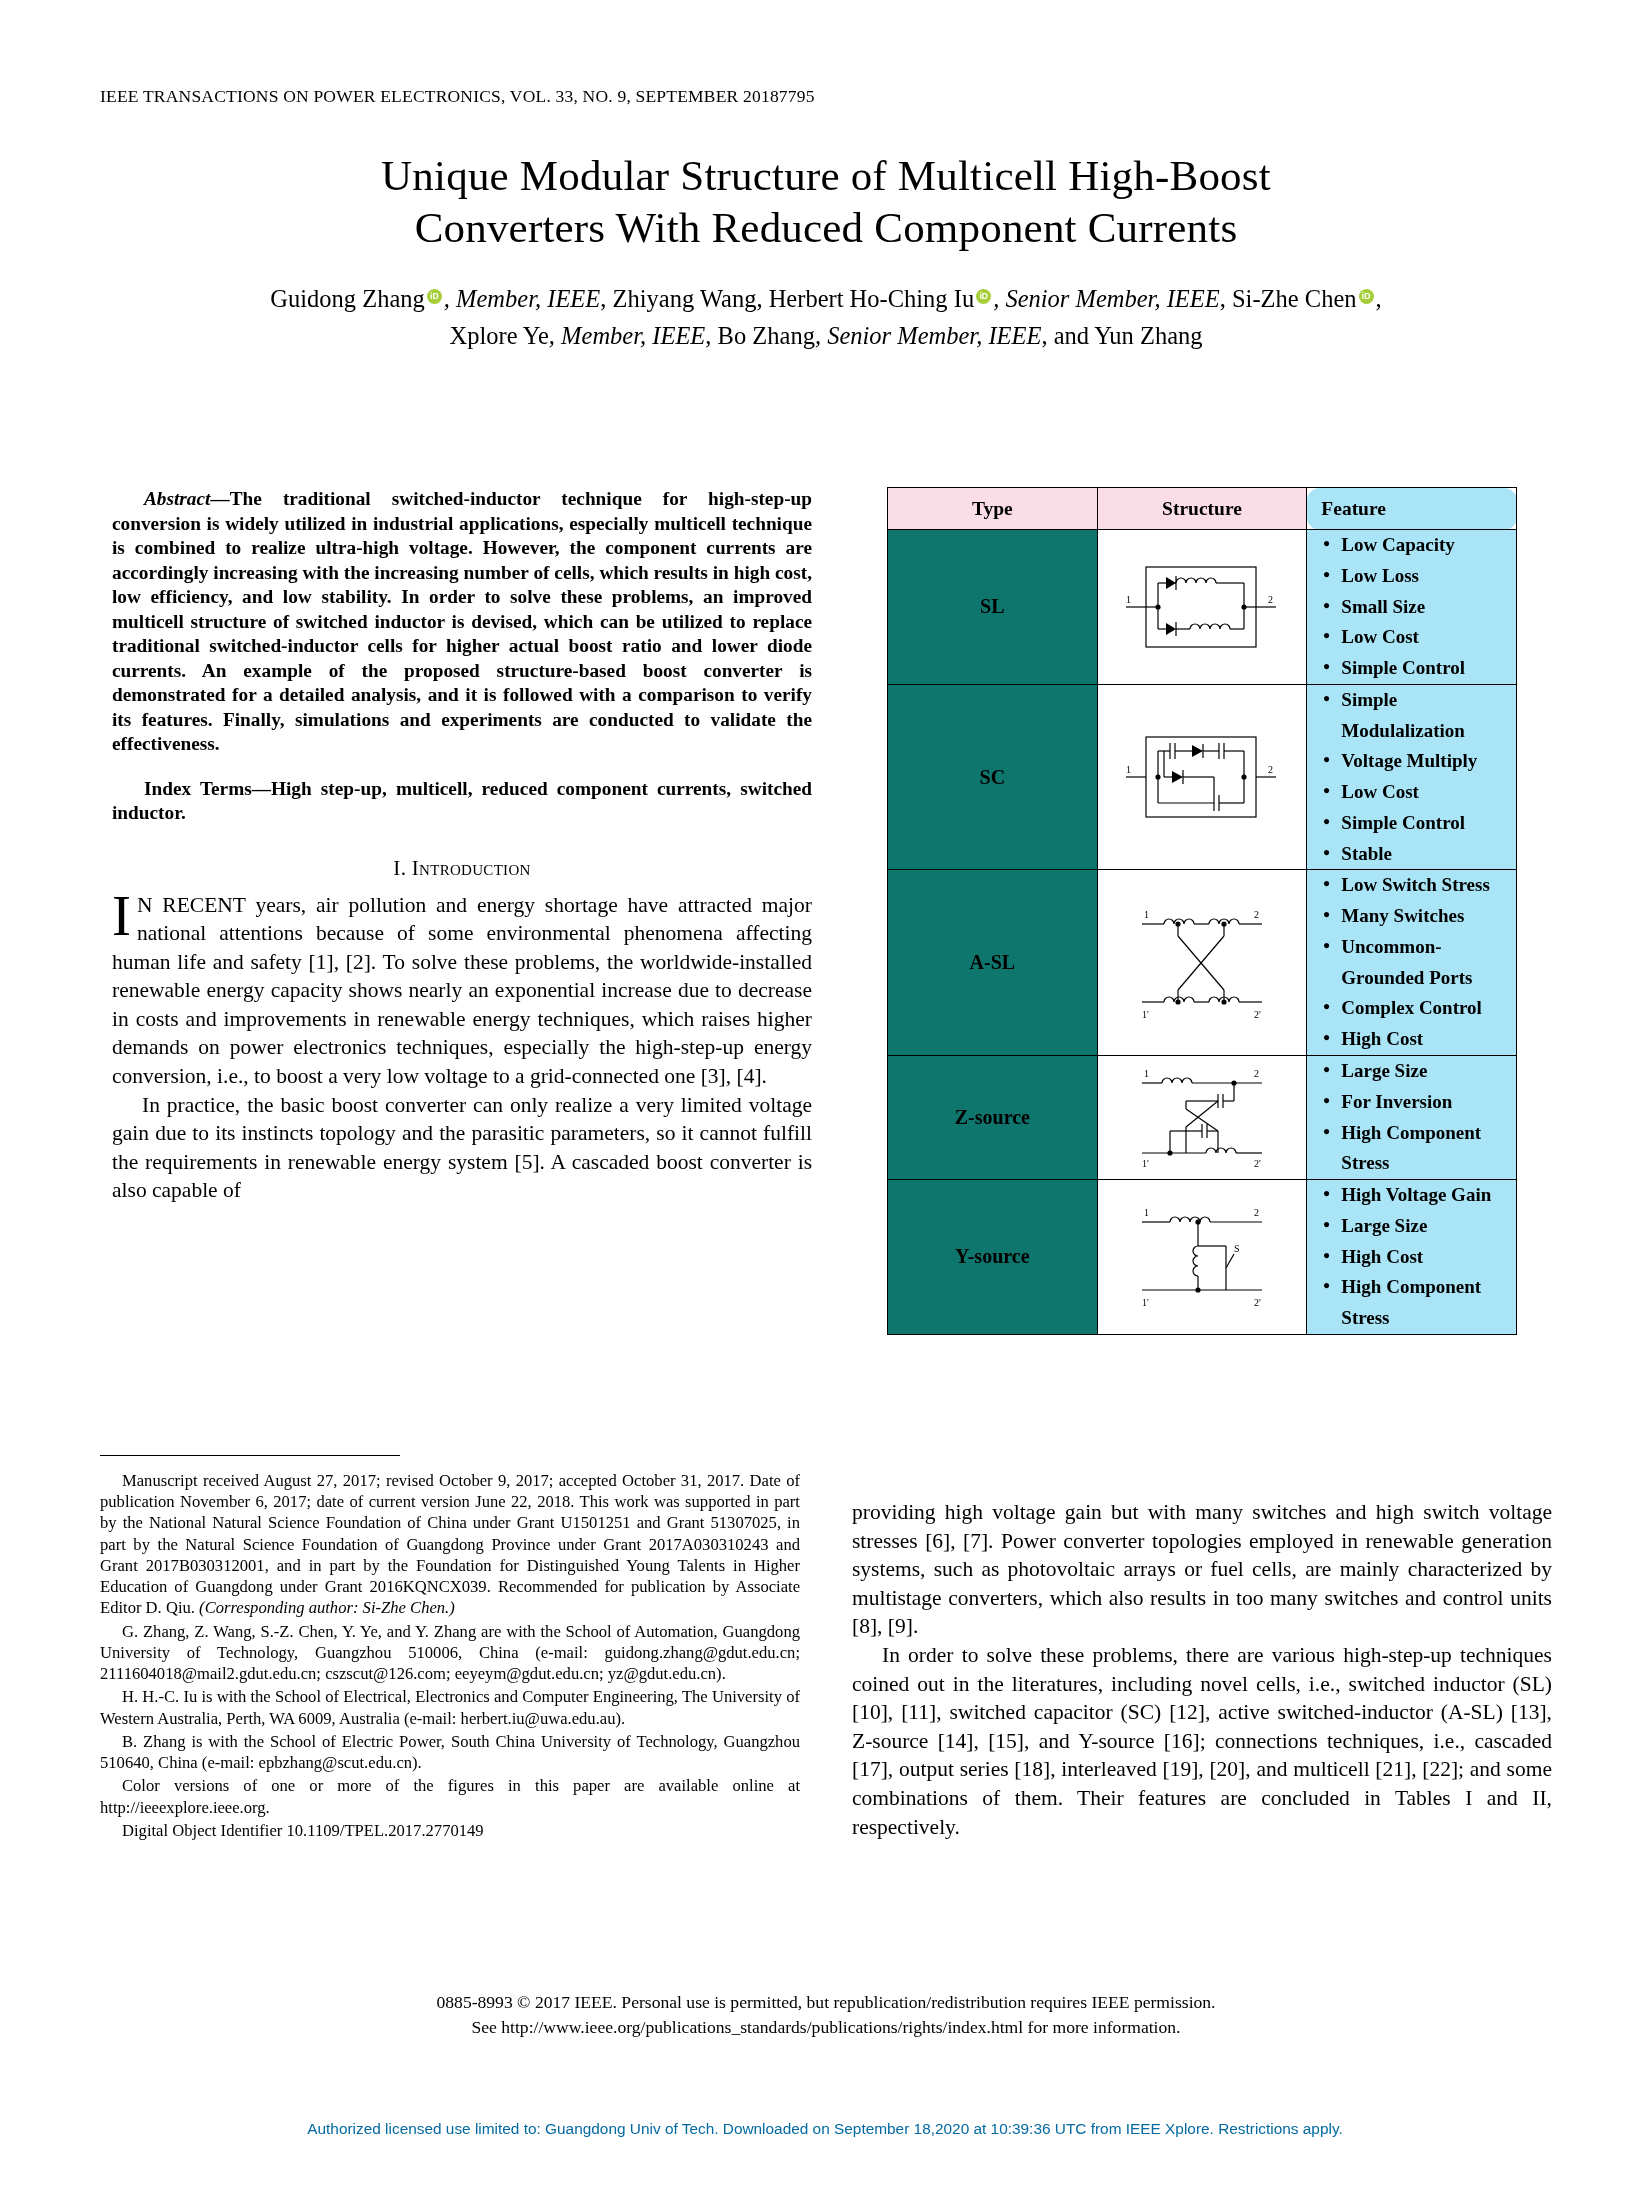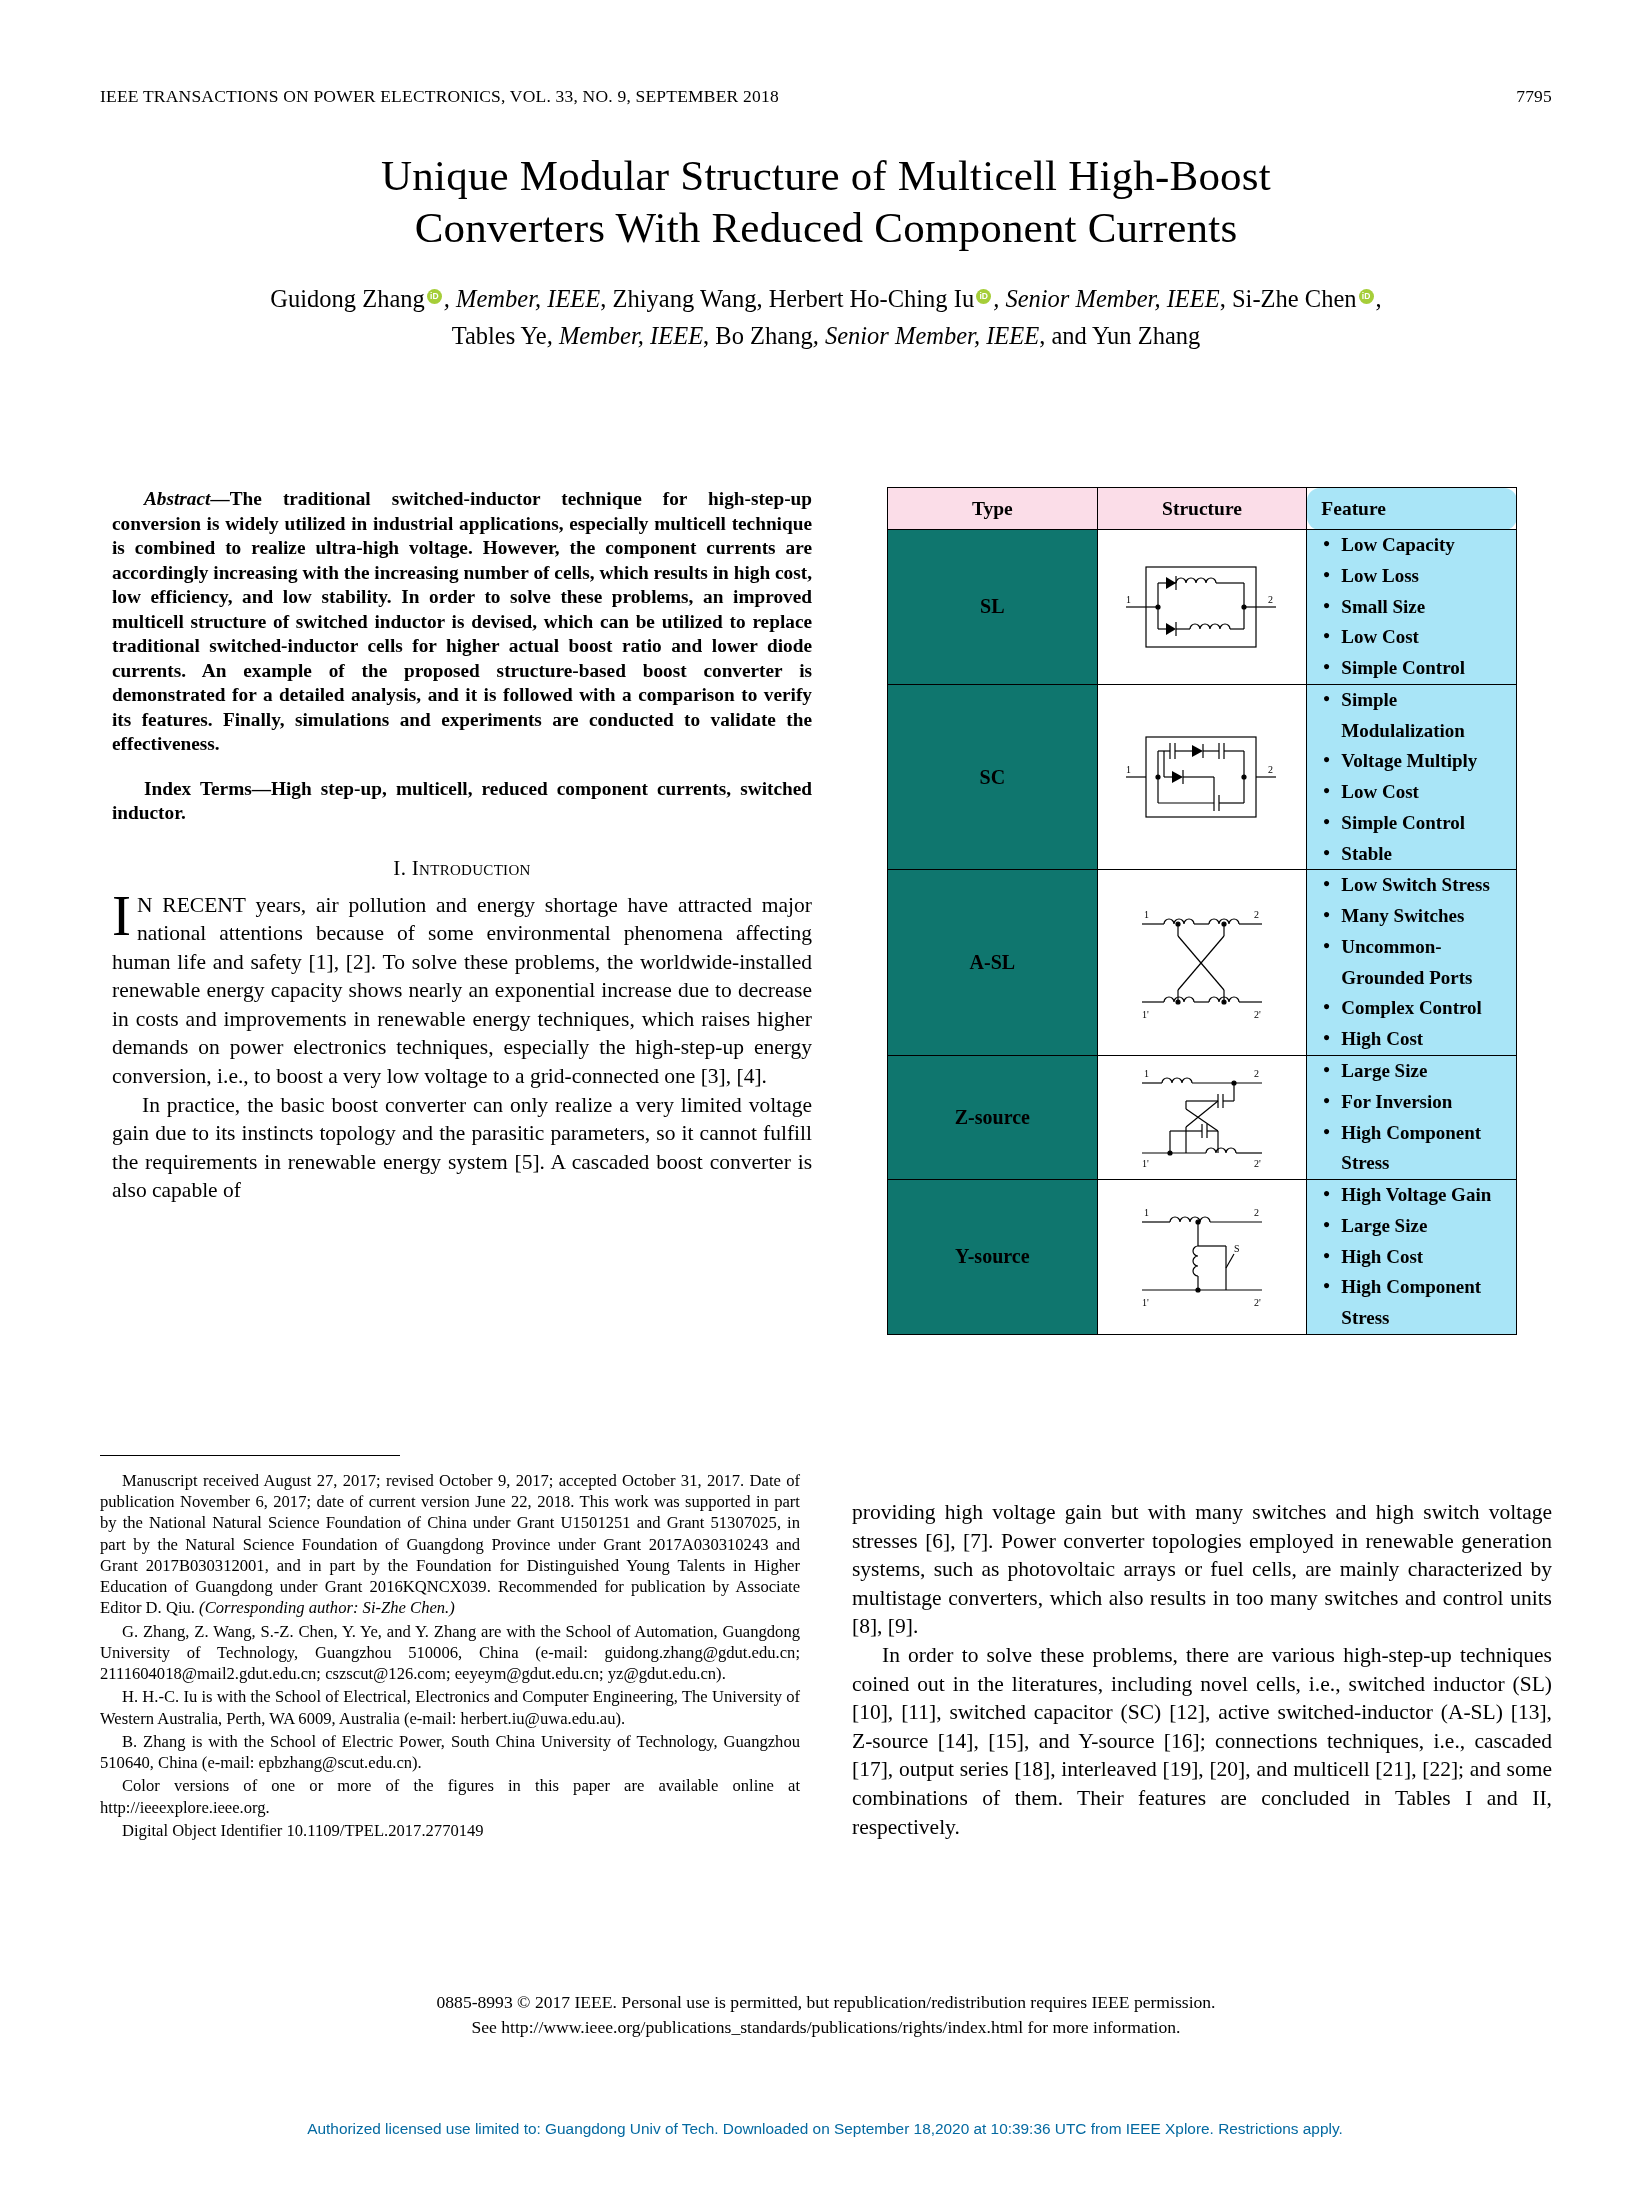--- a/index.html
+++ b/index.html
@@ -11,21 +11,21 @@
     position:relative;
     overflow:hidden;
   }
   .page {
     position:absolute; left:0; top:0; width:1650px; height:2200px;
     padding:0;
   }
   
   .runhead {
     position:absolute; left:100px; top:86px; width:1452px;
-    display:flex; justify-content:space-between; align-items:baseline;
+    display:flex; align-items:baseline;
     font-family:"Liberation Serif", serif;
     font-size:17.5px; letter-spacing:0.2px;
   }
   .runhead .left { font-variant:small-caps; }
   .runhead .right { font-size:17.5px; }
 
   
   .titleblock { position:absolute; left:100px; top:150px; width:1452px; text-align:center; }
   .title {
     font-size:43px; line-height:1.22; font-weight:normal;
@@ -147,21 +147,21 @@
   <div class="titleblock">
     <div class="title">
       <div>Unique Modular Structure of Multicell High-Boost</div>
       <div>Converters With Reduced Component Currents</div>
     </div>
     <div class="authors">
       <div>
         <span>Guidong Zhang</span><span class="orcid"></span><span class="it">, Member, IEEE</span><span>, Zhiyang Wang, Herbert Ho-Ching Iu</span><span class="orcid"></span><span class="it">, Senior Member, IEEE</span><span>, Si-Zhe Chen</span><span class="orcid"></span><span>,</span>
       </div>
       <div>
-        <span>Tables Ye</span><span class="it">, Member, IEEE</span><span>, Bo Zhang</span><span class="it">, Senior Member, IEEE</span><span>, and Yun Zhang</span>
+        <span>Xplore Ye</span><span class="it">, Member, IEEE</span><span>, Bo Zhang</span><span class="it">, Senior Member, IEEE</span><span>, and Yun Zhang</span>
       </div>
     </div>
   </div>
 
   <div class="col-left">
     <div class="abstract">
       <span class="lead">Abstract—</span><span>The traditional switched-inductor technique for high-step-up conversion is widely utilized in industrial applications, especially multicell technique is combined to realize ultra-high voltage. However, the component currents are accordingly increasing with the increasing number of cells, which results in high cost, low efficiency, and low stability. In order to solve these problems, an improved multicell structure of switched inductor is devised, which can be utilized to replace traditional switched-inductor cells for higher actual boost ratio and lower diode currents. An example of the proposed structure-based boost converter is demonstrated for a detailed analysis, and it is followed with a comparison to verify its features. Finally, simulations and experiments are conducted to validate the effectiveness.</span>
     </div>
     <div class="indexterms">
       <span class="lead">Index Terms—</span><span>High step-up, multicell, reduced component currents, switched inductor.</span>

